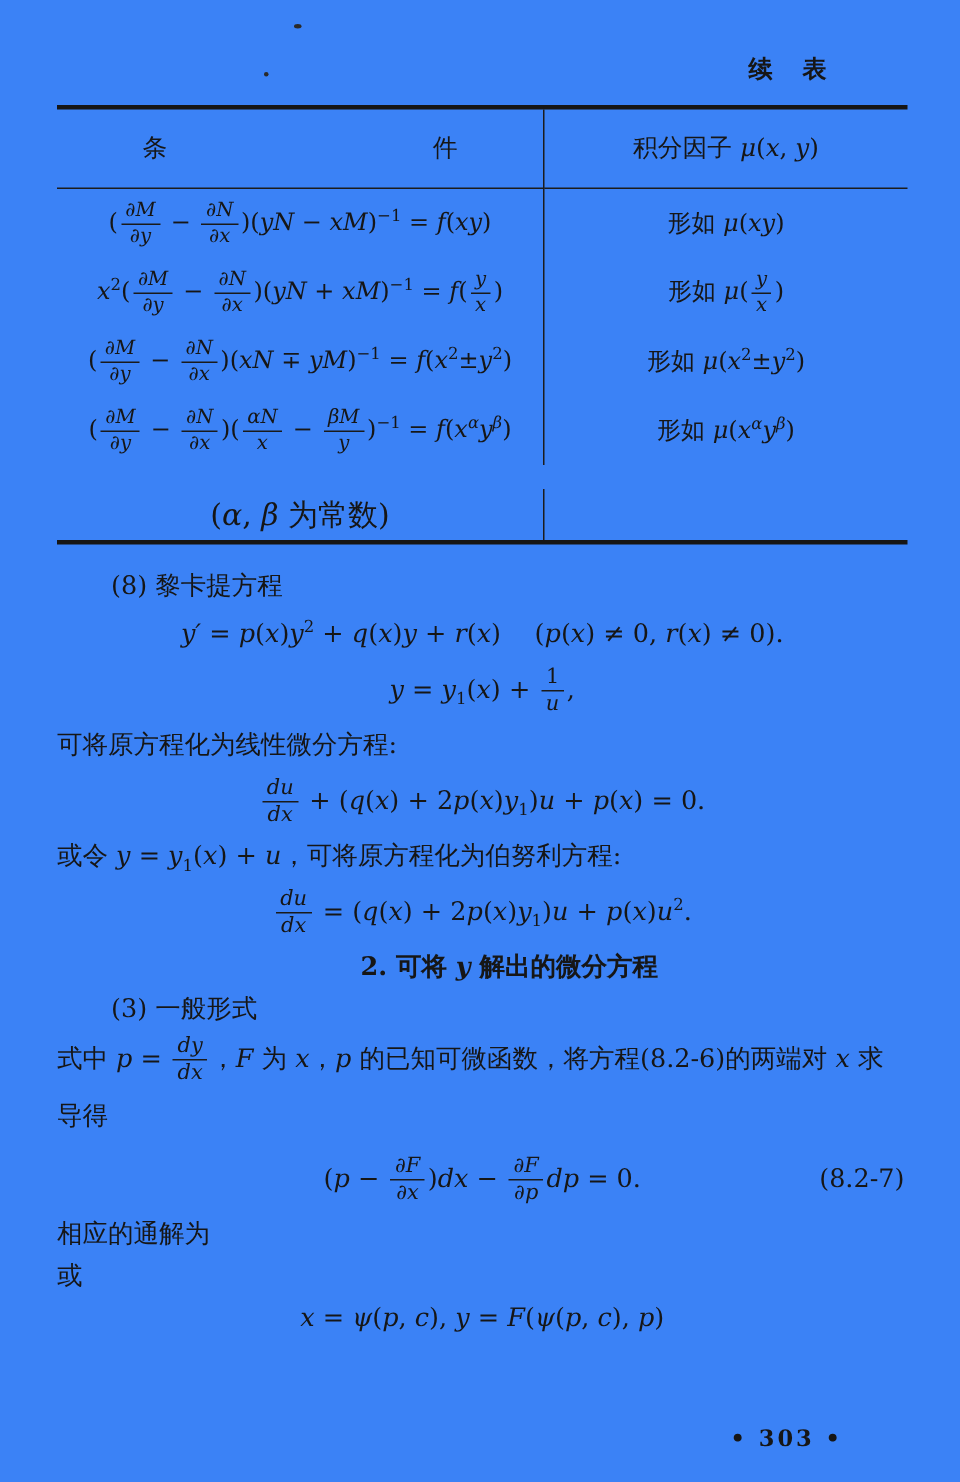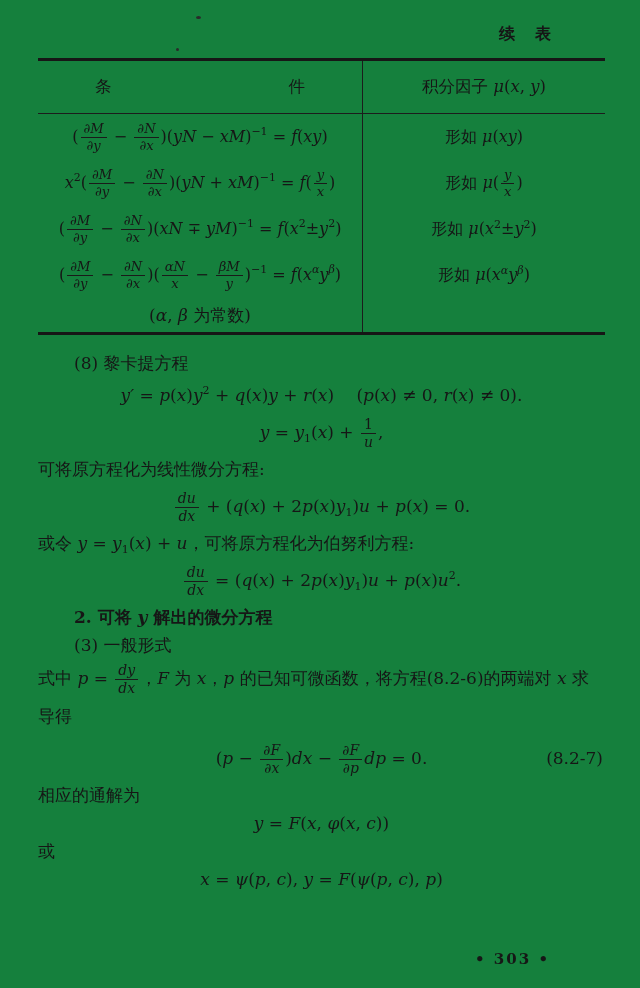--- a/index.html
+++ b/index.html
@@ -1,24 +1,24 @@
 <!DOCTYPE html>
 <html><head>
 <meta charset="utf-8">
 <style>
   html,body{margin:0;padding:0;background:#ffffff;}
   .page{
     position:relative;
     width:640px;height:988px;
     box-sizing:border-box;
-    background:#15803d;
+    background:#3b82f6;
     color:#161616;
     font-family:"DejaVu Serif","Liberation Serif",serif;
     font-size:17px;
-    padding:12px 35px 0 38px;
+    padding:24px 35px 0 38px;
     overflow:hidden;
   }
   i{font-style:italic;}
   sup{font-size:11px;line-height:0;}
   sub{font-size:11px;line-height:0;}
   .frac{
     display:inline-flex;flex-direction:column;align-items:center;
     vertical-align:middle;margin:0 2px;font-size:0.82em;line-height:1.2;
     text-align:center;
   }
@@ -34,33 +34,33 @@
     margin-top:10px;
     border-top:3px solid #161616;
     border-bottom:3px solid #161616;
   }
   .trow{display:grid;grid-template-columns:325px 1fr;}
   .cell{display:flex;align-items:center;justify-content:center;text-align:center;}
   .cell.c1{border-right:1.6px solid #1c1c1c;}
   .thead .cell{height:52px;border-bottom:1.6px solid #1c1c1c;font-size:16.5px;}
   .hdr-cond{display:flex;width:210px;justify-content:space-between;}
   .mrow .cell{height:46px;font-size:16px;}
-  .noterow .cell{height:34px;font-size:17px;}
+  .noterow .cell{height:34px;font-size:20px;margin-top:16px;}
 
   .para{margin:0;line-height:28px;}
   .ind{padding-left:36px;}
   .bold{font-weight:bold;}
   .eqline{position:relative;text-align:center;line-height:28px;margin:0 0;}
   .eqline.tall{line-height:40px;margin:3px 0;}
   .eq-tag{position:absolute;right:2px;top:50%;transform:translateY(-50%);}
 
   .mt1{margin-top:14px;}
   .mt2{margin-top:4px;}
   .footer{
-    position:absolute;right:90px;bottom:20px;
+    position:absolute;right:78px;bottom:20px;
     font-size:15px;letter-spacing:2px;font-weight:bold;
   }
   .speck{position:absolute;background:#2a2a2a;border-radius:50%;}
 </style>
 </head>
 <body>
 
 <div class="page">
 
   <div class="speck" style="left:196px;top:16px;width:5px;height:3px;"></div>
@@ -174,42 +174,41 @@
           <span class="den"><i>dx</i></span>
         </span> + (<i>q</i>(<i>x</i>) + 2<i>p</i>(<i>x</i>)<i>y</i><sub>1</sub>)<i>u</i> + <i>p</i>(<i>x</i>) = 0.</span></div>
 
   <p class="para"><span>或令 <i>y</i> = <i>y</i><sub>1</sub>(<i>x</i>) + <i>u</i>，可将原方程化为伯努利方程:</span></p>
 
   <div class="eqline tall"><span><span class="frac">
           <span class="num"><i>du</i></span>
           <span class="den"><i>dx</i></span>
         </span> = (<i>q</i>(<i>x</i>) + 2<i>p</i>(<i>x</i>)<i>y</i><sub>1</sub>)<i>u</i> + <i>p</i>(<i>x</i>)<i>u</i><sup>2</sup>.</span></div>
 
-  <p class="para ind bold" style="margin-top:0;"><span>2. 可将 <i>y</i> 解出的微分方程</span></p>
+  <p class="para ind bold" style="margin-top:0;text-align:center;"><span>2. 可将 <i>y</i> 解出的微分方程</span></p>
 
   <p class="para ind">(3) 一般形式</p>
 
 
   <p class="para" style="line-height:38px;"><span>式中 <i>p</i> = <span class="frac">
           <span class="num"><i>dy</i></span>
           <span class="den"><i>dx</i></span>
         </span>，<i>F</i> 为 <i>x</i>，<i>p</i> 的已知可微函数，将方程(8.2-6)的两端对 <i>x</i> 求导得</span></p>
 
   <div class="eqline tall"><span>(<i>p</i> − <span class="frac">
           <span class="num"><i>∂F</i></span>
           <span class="den"><i>∂x</i></span>
         </span>)<i>dx</i> − <span class="frac">
           <span class="num"><i>∂F</i></span>
           <span class="den"><i>∂p</i></span>
         </span><i>dp</i> = 0.</span><span class="eq-tag">(8.2-7)</span></div>
 
 
   <p class="para">相应的通解为</p>
 
-  <div class="eqline"><span><i>y</i> = <i>F</i>(<i>x</i>, <i>φ</i>(<i>x</i>, <i>c</i>))</span></div>
 
   <p class="para">或</p>
 
   <div class="eqline"><span><i>x</i> = <i>ψ</i>(<i>p</i>, <i>c</i>), <i>y</i> = <i>F</i>(<i>ψ</i>(<i>p</i>, <i>c</i>), <i>p</i>)</span></div>
 
   <div class="footer">• 303 •</div>
 
 </div>
 
 </body></html>

